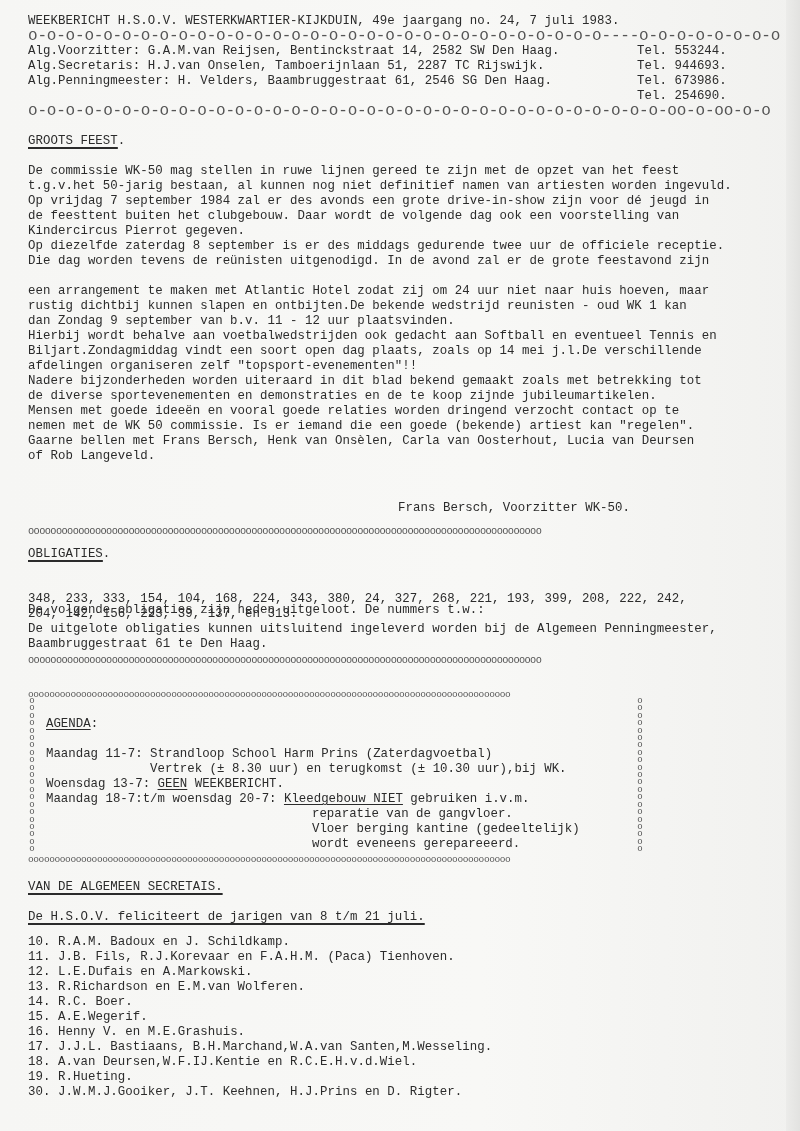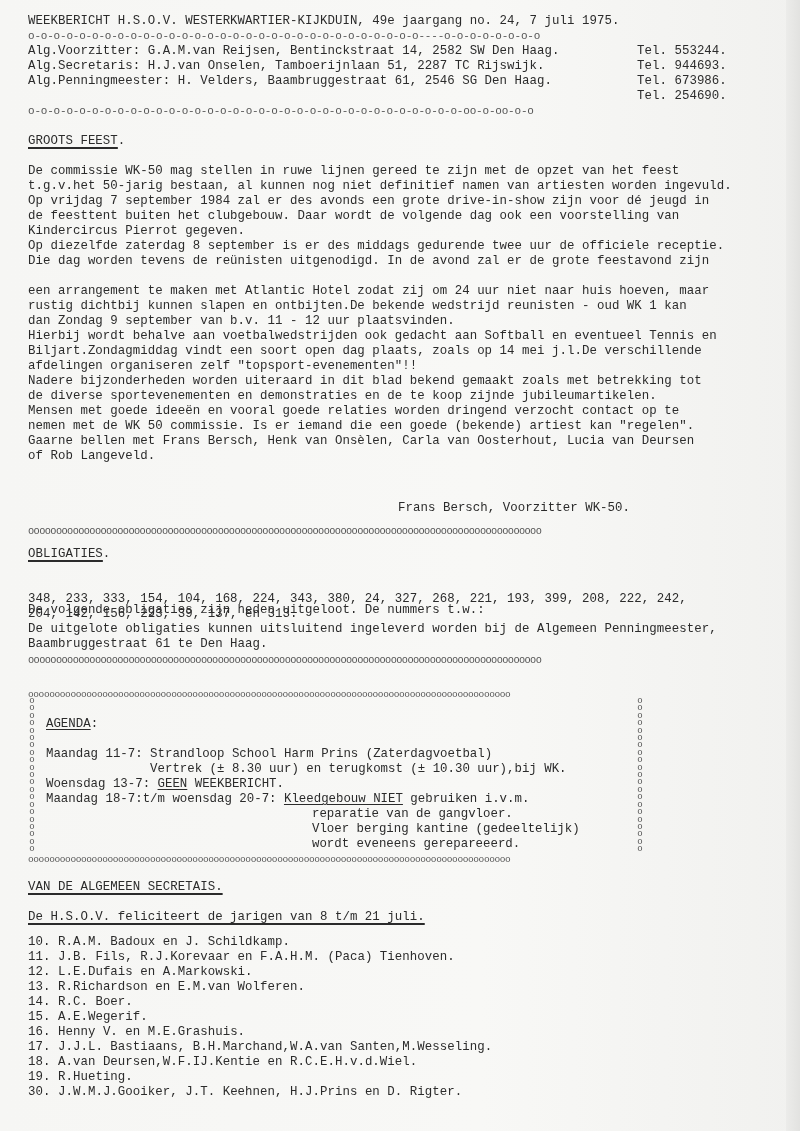--- a/index.html
+++ b/index.html
@@ -16,21 +16,21 @@
     }
     .edge {
       position: absolute; right: 0; top: 0; width: 14px; height: 1131px;
       background: linear-gradient(90deg, #ececea, #e2e2e0);
     }
     .line {
       position: absolute; left: 28px;
       font-size: 12.4px; line-height: 15px;
       white-space: pre; letter-spacing: 0.05px;
     }
-    .orn { color: #555; font-size: 11px; letter-spacing: -0.2px; }
+    .orn { color: #555; font-size: 16px; letter-spacing: -0.2px; }
     .u { text-decoration: underline; text-underline-offset: 2px; }
     .hd { text-decoration: underline; text-underline-offset: 3px; text-decoration-thickness: 1.5px; }
     .box {
       position: absolute; left: 28px; top: 690px; width: 616px; height: 168px;
     }
     .box .brd {
       position: absolute; color: #555; font-size: 9.5px; line-height: 9.5px;
       white-space: pre; letter-spacing: -0.4px;
     }
     .box .col {
@@ -39,21 +39,21 @@
     }
     .box .txt { position: absolute; font-size: 12.4px; line-height: 15px; white-space: pre; text-align: center; }
     .fullu { text-decoration: underline; text-underline-offset: 3px; text-decoration-thickness: 1.5px; }
   </style>
 </head>
 <body>
 
 <div class="page">
   <div class="edge"></div>
 
-  <div class="line" style="top:14px;">WEEKBERICHT H.S.O.V. WESTERKWARTIER-KIJKDUIN, 49e jaargang no. 24, 7 juli 1975.</div>
+  <div class="line" style="top:14px;">WEEKBERICHT H.S.O.V. WESTERKWARTIER-KIJKDUIN, 49e jaargang no. 24, 7 juli 1983.</div>
   <div class="line orn" style="top:29px;">o-o-o-o-o-o-o-o-o-o-o-o-o-o-o-o-o-o-o-o-o-o-o-o-o-o-o-o-o-o-o----o-o-o-o-o-o-o-o</div>
 
   <div class="line" style="top:44px;"><span>Alg.Voorzitter: G.A.M.van Reijsen, Bentinckstraat 14, 2582 SW Den Haag.</span></div>
   <div class="line" style="top:44px; left:637px;">Tel. 553244.</div>
 
   <div class="line" style="top:59px;"><span>Alg.Secretaris: H.J.van Onselen, Tamboerijnlaan 51, 2287 TC Rijswijk.</span></div>
   <div class="line" style="top:59px; left:637px;">Tel. 944693.</div>
 
   <div class="line" style="top:74px;"><span>Alg.Penningmeester: H. Velders, Baambruggestraat 61, 2546 SG Den Haag.</span></div>
   <div class="line" style="top:74px; left:637px;">Tel. 673986.</div>

